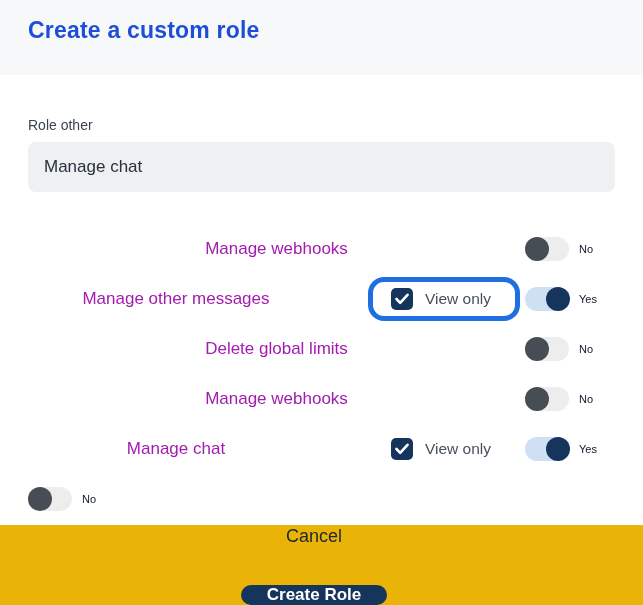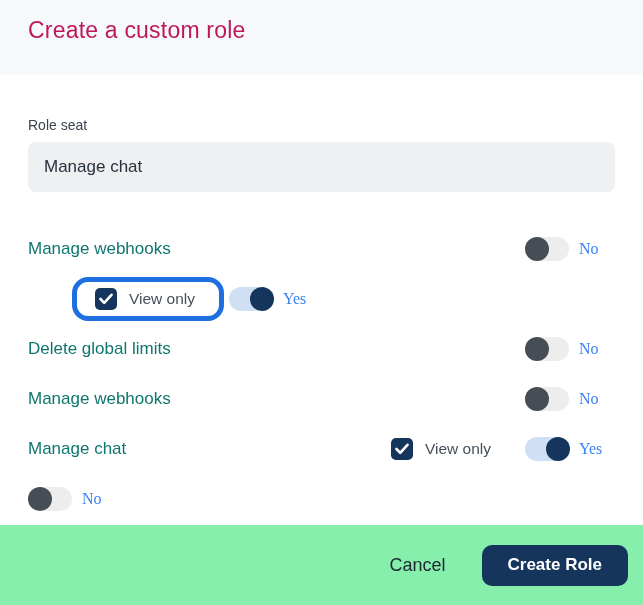--- a/index.html
+++ b/index.html
@@ -2,33 +2,33 @@
 <html><head>
 <meta charset="utf-8">
 <style>
   html,body{margin:0;padding:0;background:#fff;}
   .dialog{
     position:relative;width:643px;height:605px;background:#ffffff;
     font-family:"Liberation Sans", sans-serif;color:#151b23;overflow:hidden;
   }
   
   .dlg-header{height:75px;background:#f7f8f9;box-sizing:border-box;padding:17px 28px 0 28px;}
-  .dlg-title{font-size:23px;font-weight:normal;color:#be185d;letter-spacing:.2px;}
+  .dlg-title{font-size:23px;font-weight:bold;color:#1d4ed8;letter-spacing:.2px;}
   
   .dlg-body{padding:0 28px;}
   .field-label{margin-top:42px;font-size:14px;color:#3b4350;}
   .role-input{
     margin-top:9px;width:100%;height:50px;box-sizing:border-box;display:block;
     background:#eef0f2;border:none;border-radius:8px;padding:0 16px;
     font-family:"Liberation Sans", sans-serif;font-size:17px;color:#27313d;outline:none;
   }
   
   .perm-list{margin-top:32px;}
   .perm-row{height:50px;display:flex;align-items:center;}
-  .perm-label{font-size:17px;color:#0f766e;flex:1 1 auto;}
+  .perm-label{font-size:17px;color:#a21caf;flex:1 1 auto;text-align:center;}
   .right-group{display:flex;align-items:center;}
   
   .viewonly{
     display:flex;align-items:center;gap:12px;
     padding:6px 24px 6px 18px;border:5px solid transparent;border-radius:16px;
     margin-right:5px;
     margin-left:44px;
   }
   .viewonly.highlighted{border-color:#1e6fe0;background:#ffffff;}
   .checkbox{
@@ -37,26 +37,26 @@
   }
   .checkbox svg{display:block;}
   .viewonly-label{font-size:15.5px;color:#46505a;white-space:nowrap;}
   
   .toggle{position:relative;width:44px;height:24px;border-radius:12px;flex:0 0 auto;cursor:pointer;}
   .toggle .knob{position:absolute;top:0;width:24px;height:24px;border-radius:50%;}
   .toggle.off{background:#ededee;}
   .toggle.off .knob{left:0;background:#474d55;}
   .toggle.on{background:#cfe0f4;}
   .toggle.on .knob{left:21px;background:#16355d;}
-  .state-label{margin-left:10px;font-size:16px;color:#3b82f6;width:36px;font-family:Liberation Serif, serif;}
+  .state-label{margin-left:10px;font-size:11px;color:#0f172a;width:36px;}
   
   .dlg-footer{
-    position:absolute;left:0;right:0;bottom:0;height:80px;background:#86efac;
+    position:absolute;left:0;right:0;bottom:0;height:80px;background:#eab308;
     display:flex;align-items:center;justify-content:flex-end;gap:32px;
-    box-sizing:border-box;padding-right:15px;
+    box-sizing:border-box;padding-right:15px;flex-direction:column;
   }
   .btn-cancel{
     background:none;border:none;font-family:"Liberation Sans", sans-serif;
     font-size:18px;color:#1f2733;cursor:pointer;padding:6px 4px;
   }
   .btn-create{
     background:#16355d;border:none;border-radius:10px;height:41px;padding:0 26px;
     font-family:"Liberation Sans", sans-serif;font-size:17px;font-weight:bold;color:#ffffff;cursor:pointer;
   }
 </style>
@@ -64,36 +64,37 @@
 <body>
 
 <div class="dialog">
 
   <div class="dlg-header">
     <div class="dlg-title">Create a custom role</div>
   </div>
 
   <div class="dlg-body">
 
-    <div class="field-label">Role seat</div>
+    <div class="field-label">Role other</div>
     <input class="role-input" type="text" value="Manage chat" style="">
 
     <div class="perm-list">
 
       <div class="perm-row">
         <div class="perm-label">Manage webhooks</div>
         <div class="right-group">
           <div class="toggle off">
               <div class="knob"></div>
             </div>
           <div class="state-label">No</div>
         </div>
       </div>
 
       <div class="perm-row">
+        <div class="perm-label">Manage other messages</div>
         <div class="right-group">
           <div class="viewonly highlighted">
             <div class="checkbox">
               <svg width="14" height="12" viewBox="0 0 14 12">
                 <polyline points="1.5,6 5.2,9.8 12.5,1.8" fill="none" stroke="#ffffff" stroke-width="2.6" stroke-linecap="round" stroke-linejoin="round"></polyline>
               </svg>
             </div>
             <div class="viewonly-label">View only</div>
           </div>
           <div class="toggle on">

